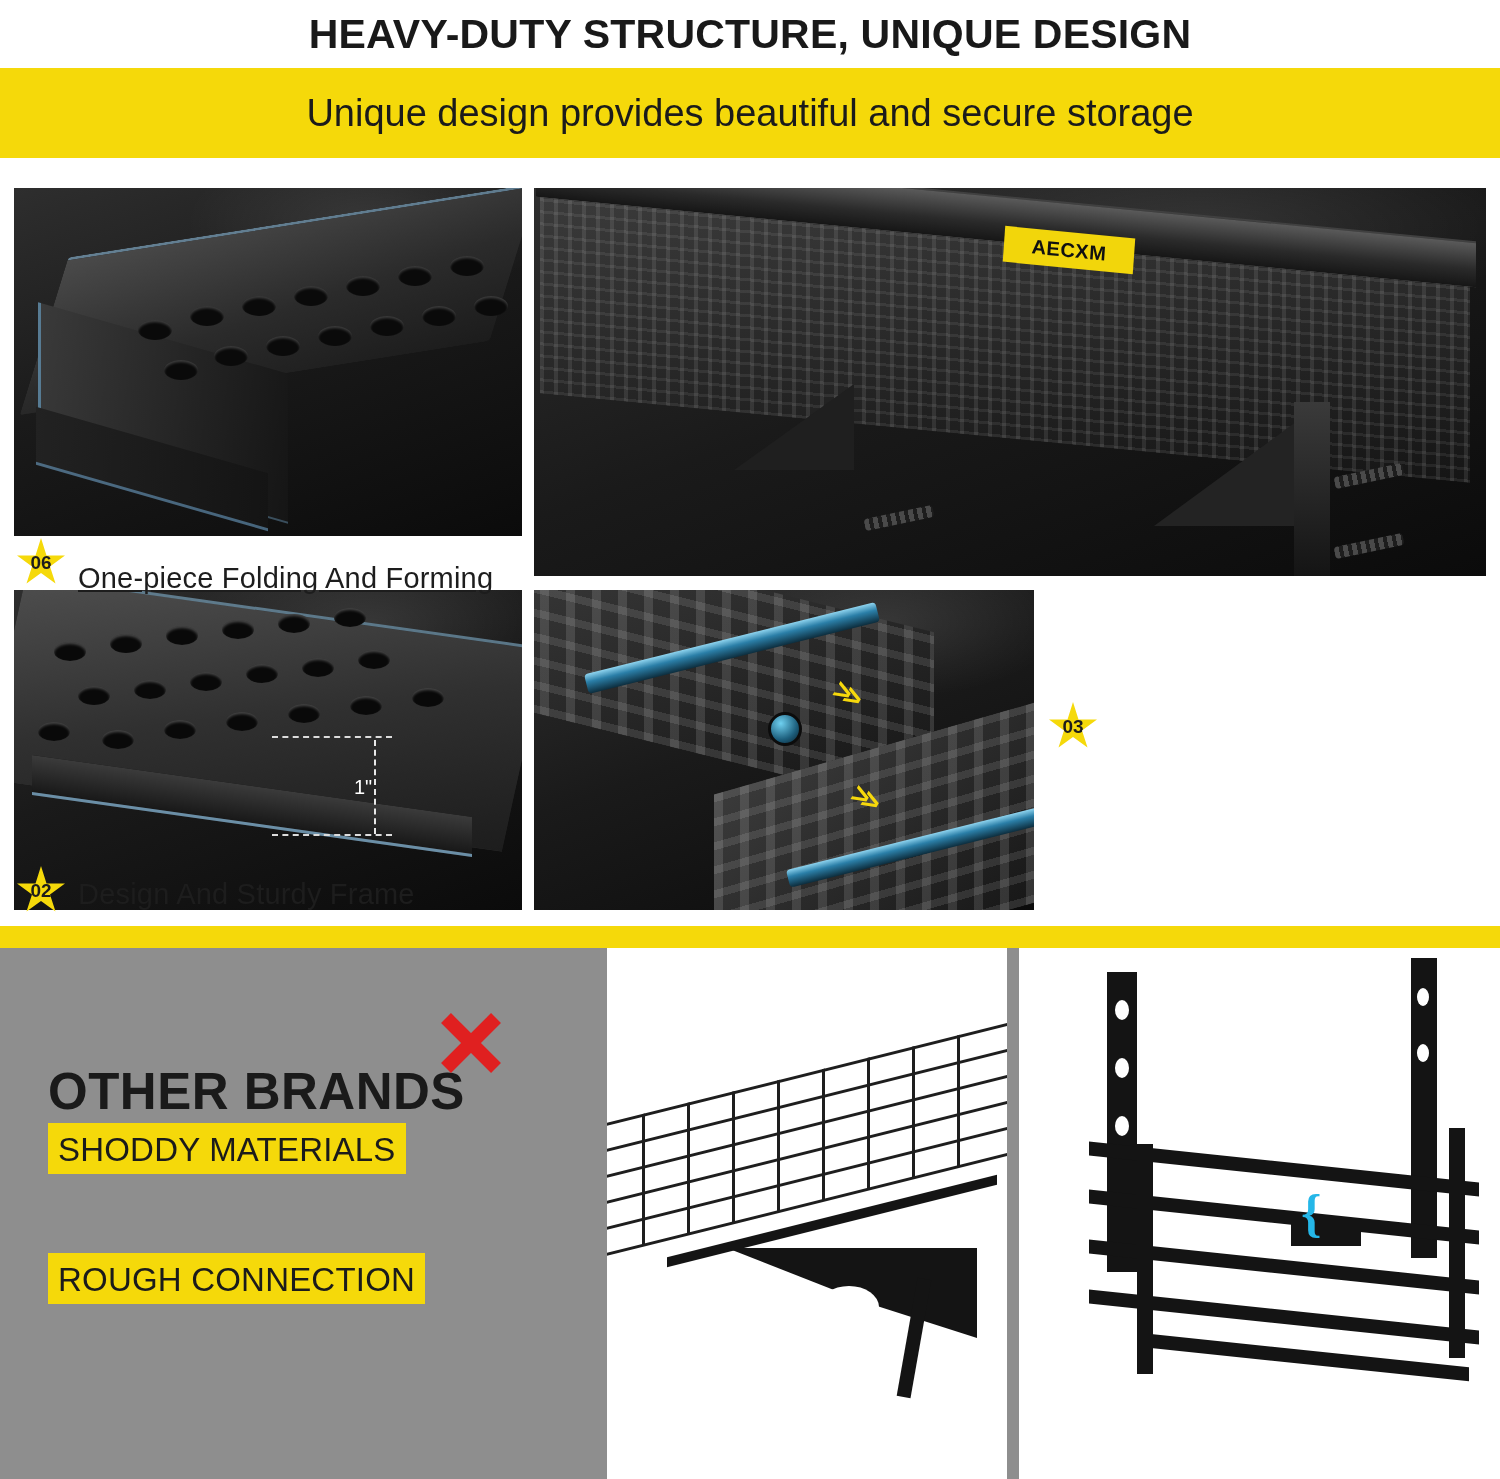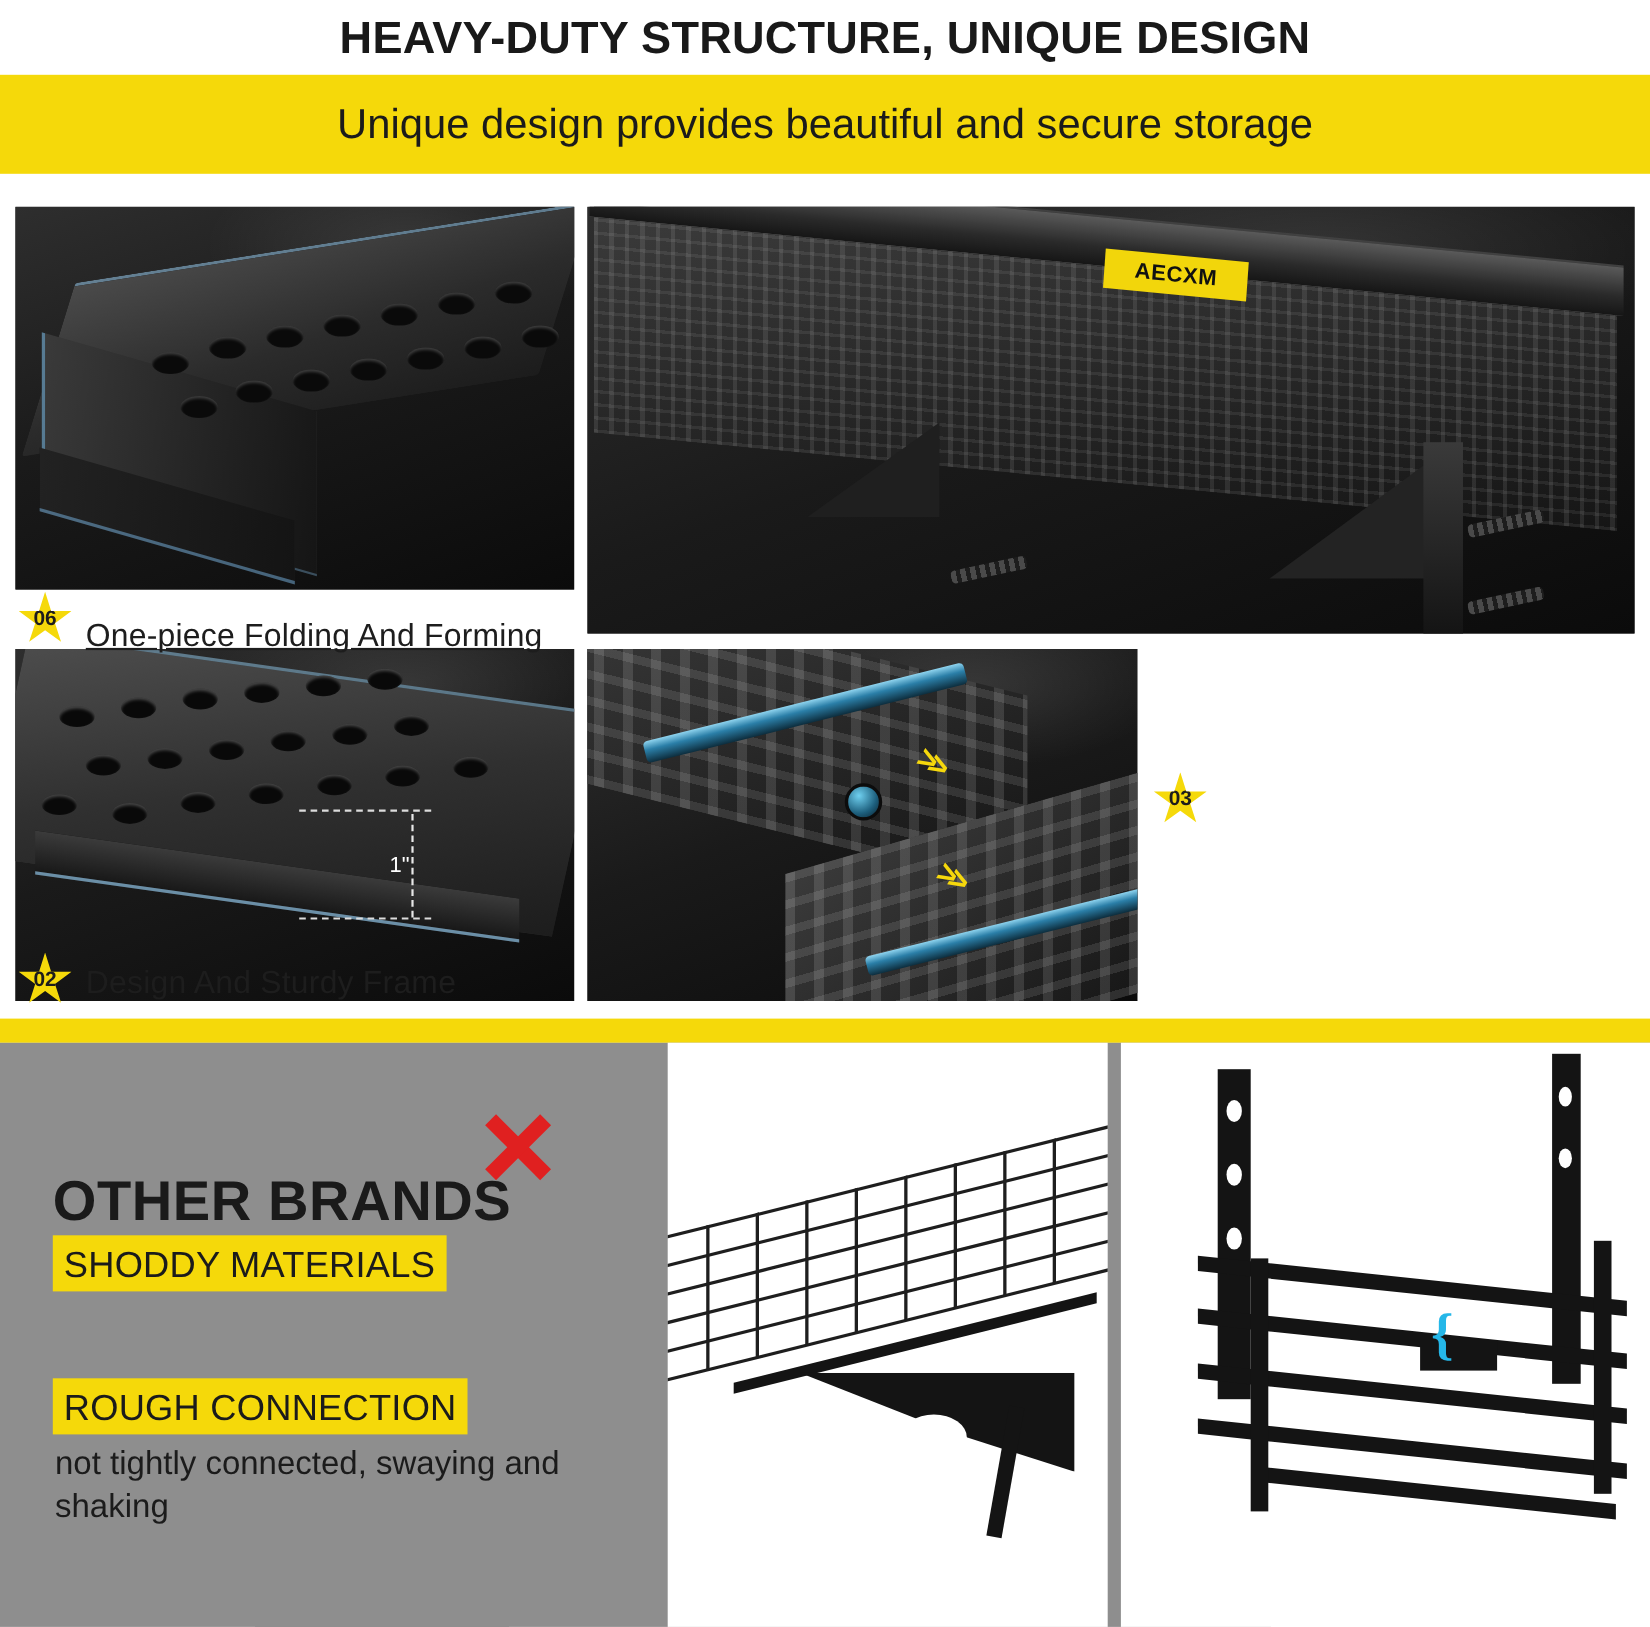--- a/index.html
+++ b/index.html
@@ -326,21 +326,20 @@
     <div class="ob-title">OTHER BRANDS</div>
 
     <svg class="xmark" viewBox="0 0 66 66">
       <line x1="8" y1="8" x2="58" y2="58" stroke="#e02020" stroke-width="14" stroke-linecap="butt"></line>
       <line x1="58" y1="8" x2="8" y2="58" stroke="#e02020" stroke-width="14" stroke-linecap="butt"></line>
     </svg>
 
     <div class="hl" style="left:48px; top:175px;">SHODDY MATERIALS</div>
 
     <div class="hl" style="left:48px; top:305px;">ROUGH CONNECTION</div>
-    <div class="sub" style="left:50px; top:363px;">not tightly connected, swaying and shaking</div>
 
     <div class="ph-wire">
       <div style="position:absolute;left:-40px;top:120px;width:520px;height:200px;transform:skewY(-14deg);">
         <div class="wire-h" style="left:0;top:0;width:500px;"></div>
         <div class="wire-h" style="left:0;top:26px;width:500px;"></div>
         <div class="wire-h" style="left:0;top:52px;width:500px;"></div>
         <div class="wire-h" style="left:0;top:78px;width:500px;"></div>
         <div class="wire-h" style="left:0;top:104px;width:500px;"></div>
         <div class="wire-h" style="left:0;top:130px;width:500px;"></div>
 

